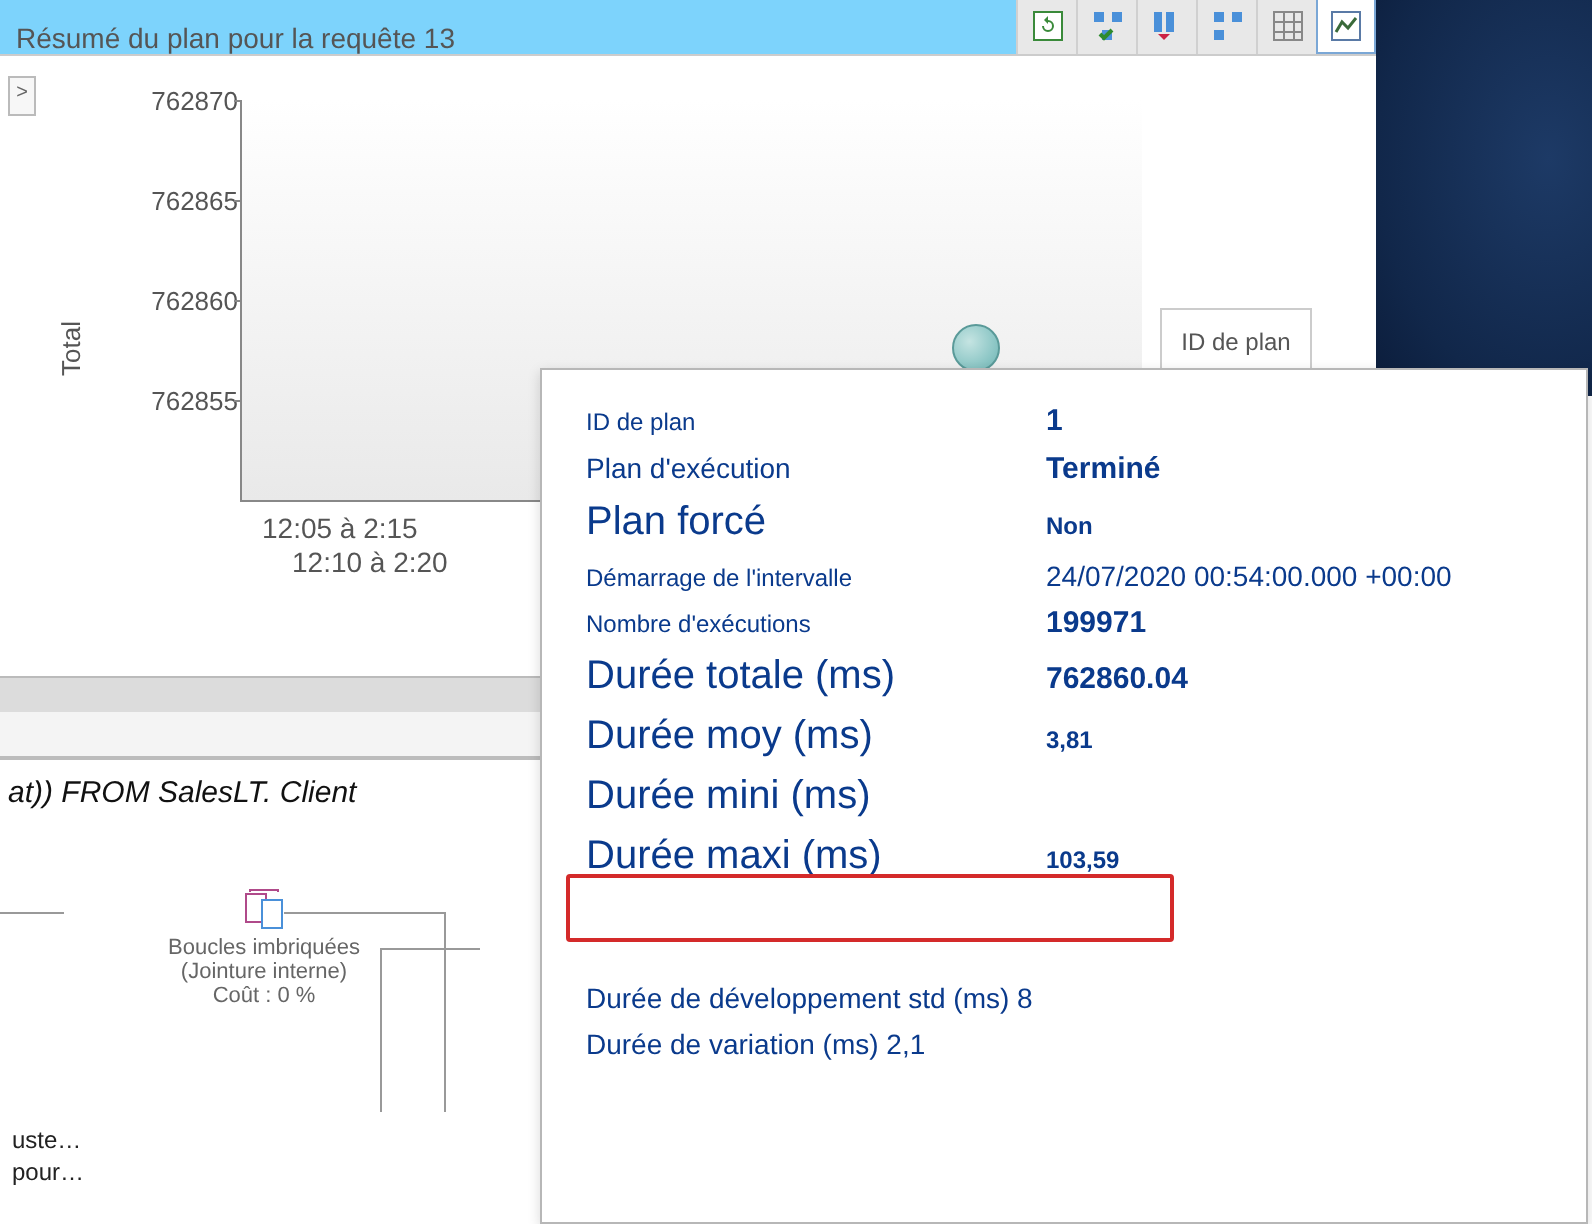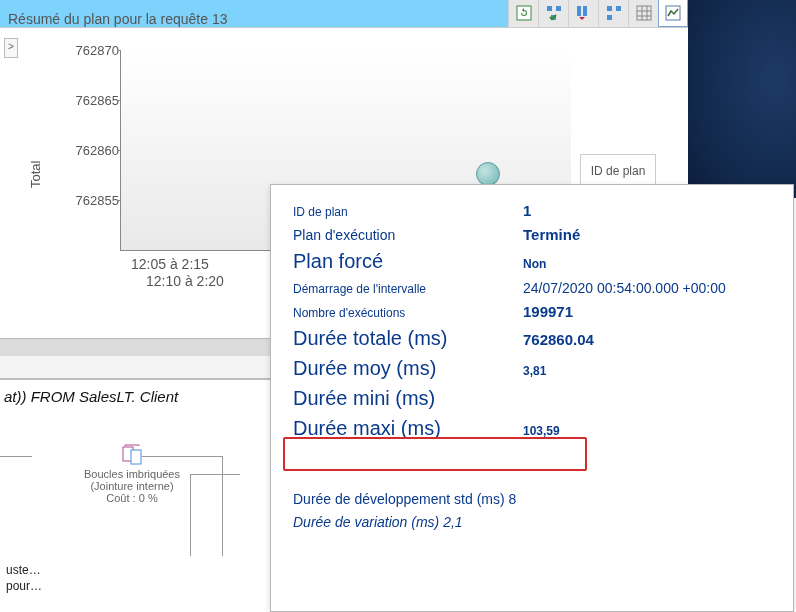--- a/index.html
+++ b/index.html
@@ -433,17 +433,17 @@
         <div class="tt-value "></div>
       </div>
       <div class="tt-row">
         <div class="tt-label big">Durée maxi (ms)</div>
         <div class="tt-value small">103,59</div>
       </div>
       <div class="tt-row">
         <div class="tt-label " style="width: auto; margin-top: 44px;">Durée de développement std (ms) 8</div>
       </div>
       <div class="tt-row">
-        <div class="tt-label " style="width: auto; font-style: italic;">Durée de variation (ms) 2,1</div>
+        <div class="tt-label " style="width: auto;">Durée de variation (ms) 2,1</div>
       </div>
     </div>
   <div class="hilite-box" style="left:12px; top:252px; width:300px; height:30px;"></div>
 </div>
 
 </body></html>

